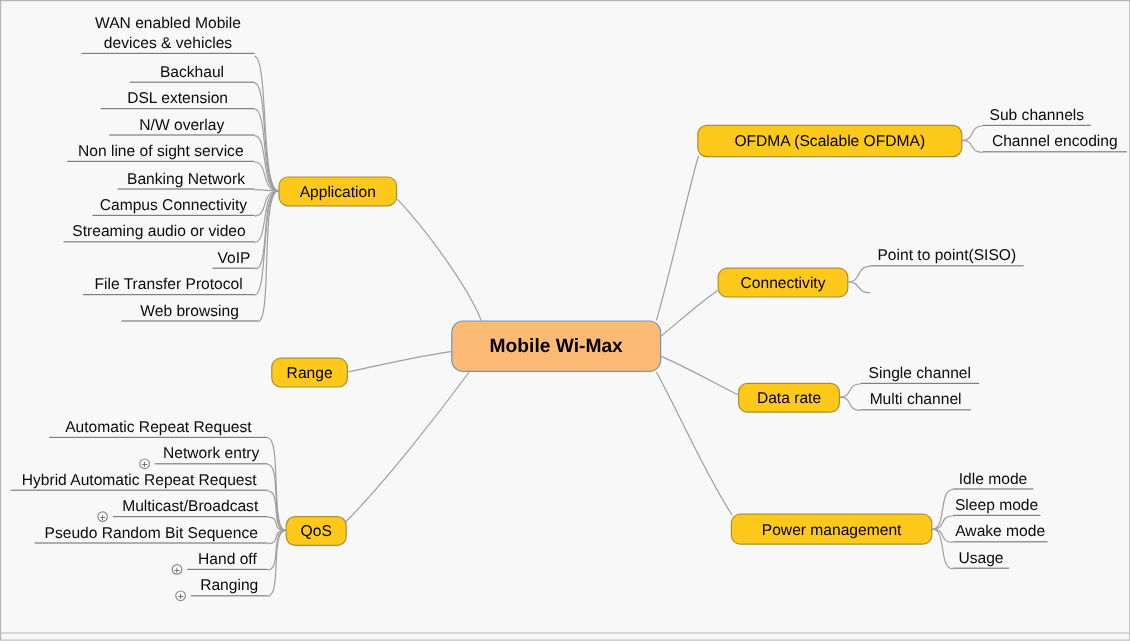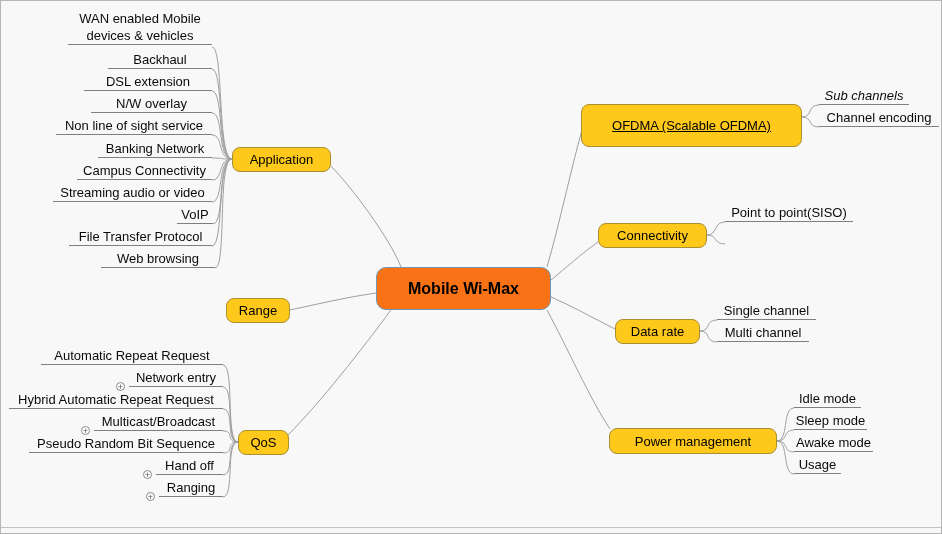--- a/index.html
+++ b/index.html
@@ -10,21 +10,21 @@
     background:#f8f8f8;
     border:1px solid #b5b5b5;
     box-sizing:border-box;
     font-family:"Liberation Sans","DejaVu Sans",sans-serif;
     overflow:hidden;
   }
   svg.edges{position:absolute;left:0;top:0;width:942px;height:534px;pointer-events:none;}
   svg.edges path{fill:none;stroke:#9f9f9f;stroke-width:1;}
   .root-node{
     position:absolute;left:375px;top:266px;width:175px;height:43px;
-    background:#f97316;border:1px solid #6f96b5;border-radius:10px;
+    background:#fdba74;border:1px solid #6f96b5;border-radius:10px;
     display:flex;align-items:center;justify-content:center;
     font-size:16px;font-weight:bold;color:#000;box-sizing:border-box;
   }
   .branch{
     position:absolute;background:#ffc91c;border:1px solid #a89032;border-radius:8px;
     display:flex;align-items:center;justify-content:center;
     font-size:13px;color:#000;box-sizing:border-box;white-space:nowrap;
   }
   .leaf{
     position:absolute;font-size:13px;line-height:17px;color:#0a0a0a;
@@ -90,21 +90,21 @@
     <path d="M 776 440 C 788 440, 781 429, 793 429"></path>
     <path d="M 776 440 C 788 440, 781 451, 793 451"></path>
     <path d="M 776 440 C 788 440, 781 473, 793 473"></path>
   </svg>
 
   <div class="root-node">Mobile Wi-Max</div>
 
   <div class="branch" style="left:231px;top:146px;width:99px;height:25px;">Application</div>
   <div class="branch" style="left:225px;top:297px;width:64px;height:25px;">Range</div>
   <div class="branch" style="left:237px;top:429px;width:51px;height:25px;">QoS</div>
-  <div class="branch" style="left:580px;top:103px;width:221px;height:43px;text-decoration:underline;">OFDMA (Scalable OFDMA)</div>
+  <div class="branch" style="left:580px;top:103px;width:221px;height:27px;">OFDMA (Scalable OFDMA)</div>
   <div class="branch" style="left:597px;top:222px;width:109px;height:25px;">Connectivity</div>
   <div class="branch" style="left:614px;top:318px;width:85px;height:25px;">Data rate</div>
   <div class="branch" style="left:608px;top:427px;width:168px;height:26px;">Power management</div>
 
   <div class="leaf" style="left:67px;top:9px;width:144px;">WAN enabled Mobile devices &amp; vehicles</div>
   <div class="leaf one" style="left:107px;top:50px;width:104px;">Backhaul</div>
   <div class="leaf one" style="left:83px;top:72px;width:128px;">DSL extension</div>
   <div class="leaf one" style="left:55px;top:116px;width:156px;">Non line of sight service</div>
   <div class="leaf one" style="left:90px;top:94px;width:121px;">N/W overlay</div>
   <div class="leaf one" style="left:97px;top:139px;width:114px;">Banking Network</div>
@@ -120,21 +120,21 @@
   <div class="leaf one" style="left:93px;top:412px;width:129px;">Multicast/Broadcast</div>
   <div class="leaf one" style="left:28px;top:434px;width:194px;">Pseudo Random Bit Sequence</div>
   <div class="leaf one" style="left:155px;top:456px;width:67px;">Hand off</div>
   <div class="leaf one" style="left:158px;top:478px;width:64px;">Ranging</div>
 
   <span class="fold" style="left:115px;top:381px;">+</span>
   <span class="fold" style="left:80px;top:425px;">+</span>
   <span class="fold" style="left:142px;top:469px;">+</span>
   <span class="fold" style="left:145px;top:491px;">+</span>
 
-  <div class="leaf one" style="left:818px;top:86px;width:90px;font-style:italic;">Sub channels</div>
+  <div class="leaf one" style="left:818px;top:86px;width:90px;">Sub channels</div>
   <div class="leaf one" style="left:818px;top:108px;width:120px;">Channel encoding</div>
 
   <div class="leaf one" style="left:724px;top:203px;width:128px;">Point to point(SISO)</div>
 
   <div class="leaf one" style="left:716px;top:301px;width:99px;">Single channel</div>
   <div class="leaf one" style="left:716px;top:323px;width:92px;">Multi channel</div>
 
   <div class="leaf one" style="left:793px;top:389px;width:67px;">Idle mode</div>
   <div class="leaf one" style="left:793px;top:411px;width:73px;">Sleep mode</div>
   <div class="leaf one" style="left:793px;top:433px;width:79px;">Awake mode</div>

